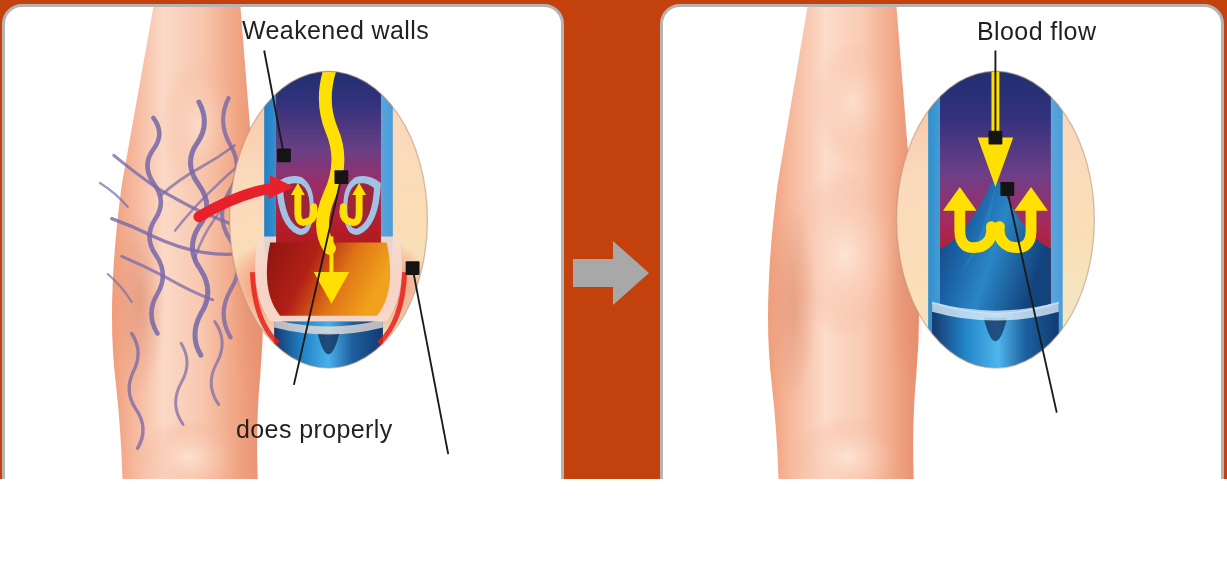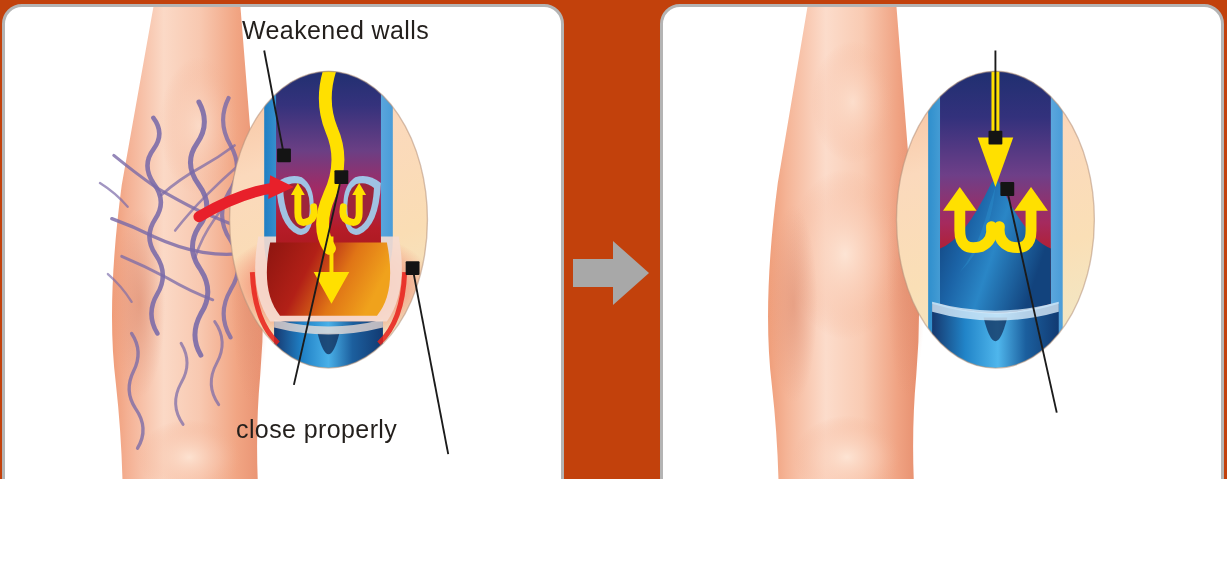--- a/index.html
+++ b/index.html
@@ -325,18 +325,19 @@
       </g>
       <g fill="#141414">
         <rect x="329" y="125" width="14" height="14" rx="1"></rect>
         <rect x="341" y="177" width="14" height="14" rx="1"></rect>
       </g>
     </svg>
   </div>
 
   <div class="lbl" id="label-weakened-walls">Weakened walls</div>
 
-  <div class="lbl" id="label-valve-not-close"><br><span>close properly</span></div>
-
-
+  <div class="lbl" id="label-valve-not-close"><br><span>does properly</span></div>
+
+
+  <div class="lbl" id="label-blood-flow">Blood flow</div>
 
 
 </div>
 
 </body></html>

